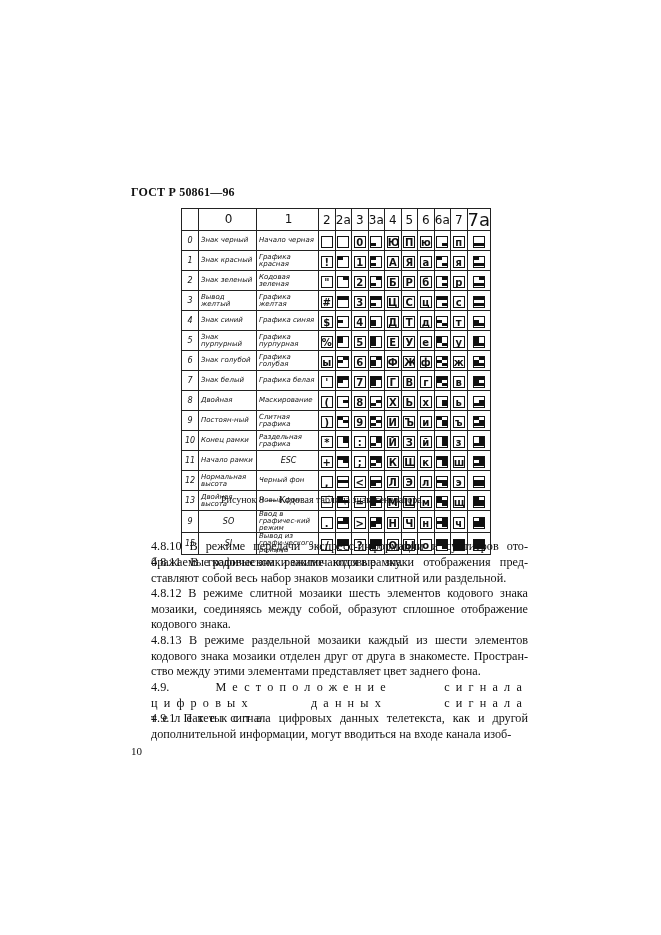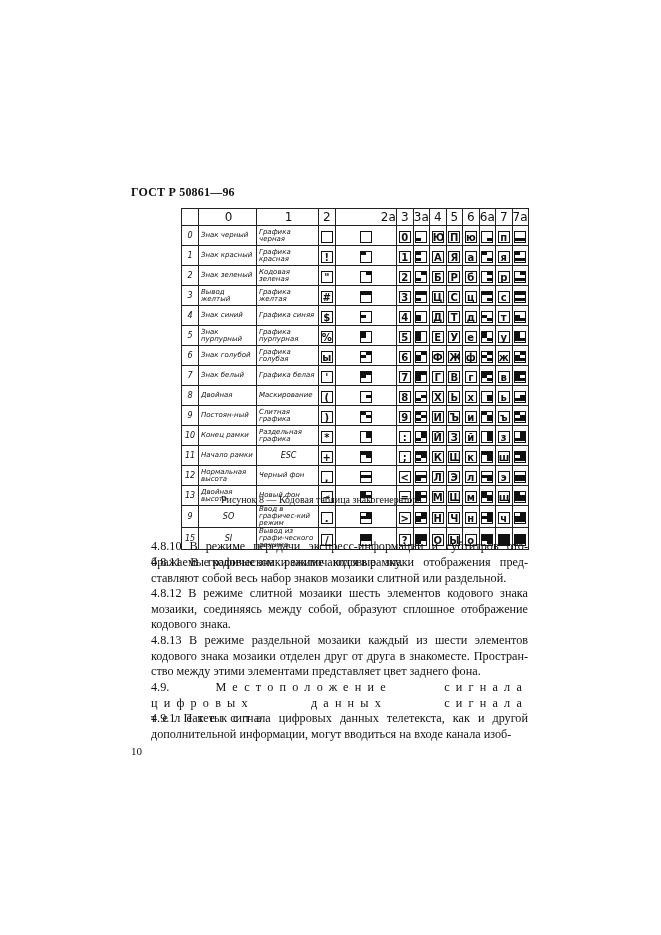--- a/index.html
+++ b/index.html
@@ -33,36 +33,36 @@
 
 <div class="hdr">ГОСТ Р 50861—96</div>
 
 <table class="code">
   <thead>
     <tr id="hdr-row">
         <th class="rn" style="text-align: center; font-style: normal; font-size: 12px;"></th>
         <th class="c0" style="text-align: center; font-style: normal; font-size: 12px;">0</th>
         <th class="c1" style="text-align: center; font-style: normal; font-size: 12px;">1</th>
         <th class="g" style="text-align: center; font-style: normal; font-size: 12px;">2</th>
-        <th class="g" style="text-align: center; font-style: normal; font-size: 12px; padding-left: 45px;">2a</th>
+        <th class="g" style="text-align: center; font-style: normal; font-size: 12px;">2a</th>
         <th class="g" style="text-align: center; font-style: normal; font-size: 12px;">3</th>
         <th class="g" style="text-align: center; font-style: normal; font-size: 12px; margin-left: 31px;">3a</th>
         <th class="g" style="text-align: center; font-style: normal; font-size: 12px;">4</th>
         <th class="g" style="text-align: center; font-style: normal; font-size: 12px;">5</th>
         <th class="g" style="text-align: center; font-style: normal; font-size: 12px;">6</th>
         <th class="g" style="text-align: center; font-style: normal; font-size: 12px;">6a</th>
         <th class="g" style="text-align: center; font-style: normal; font-size: 12px;">7</th>
-        <th class="g" style="text-align: left; font-style: normal; font-size: 12px;">7a</th>
+        <th class="g" style="text-align: left; font-style: normal; font-size: 18px;">7a</th>
       </tr>
   </thead>
   <tbody id="tbody">
       <tr>
         <td class="rn">0</td>
         <td class="c0">Знак черный</td>
-        <td class="c1">Графика черная</td>
+        <td class="c1">Начало черная</td>
         <td class="g"><span class="box"></span></td>
         <td class="g"><span class="mos">
             <i></i>
             <i></i>
             <i></i>
             <i></i>
             <i></i>
             <i></i>
           </span></td>
         <td class="g"><span class="box">0</span></td>

